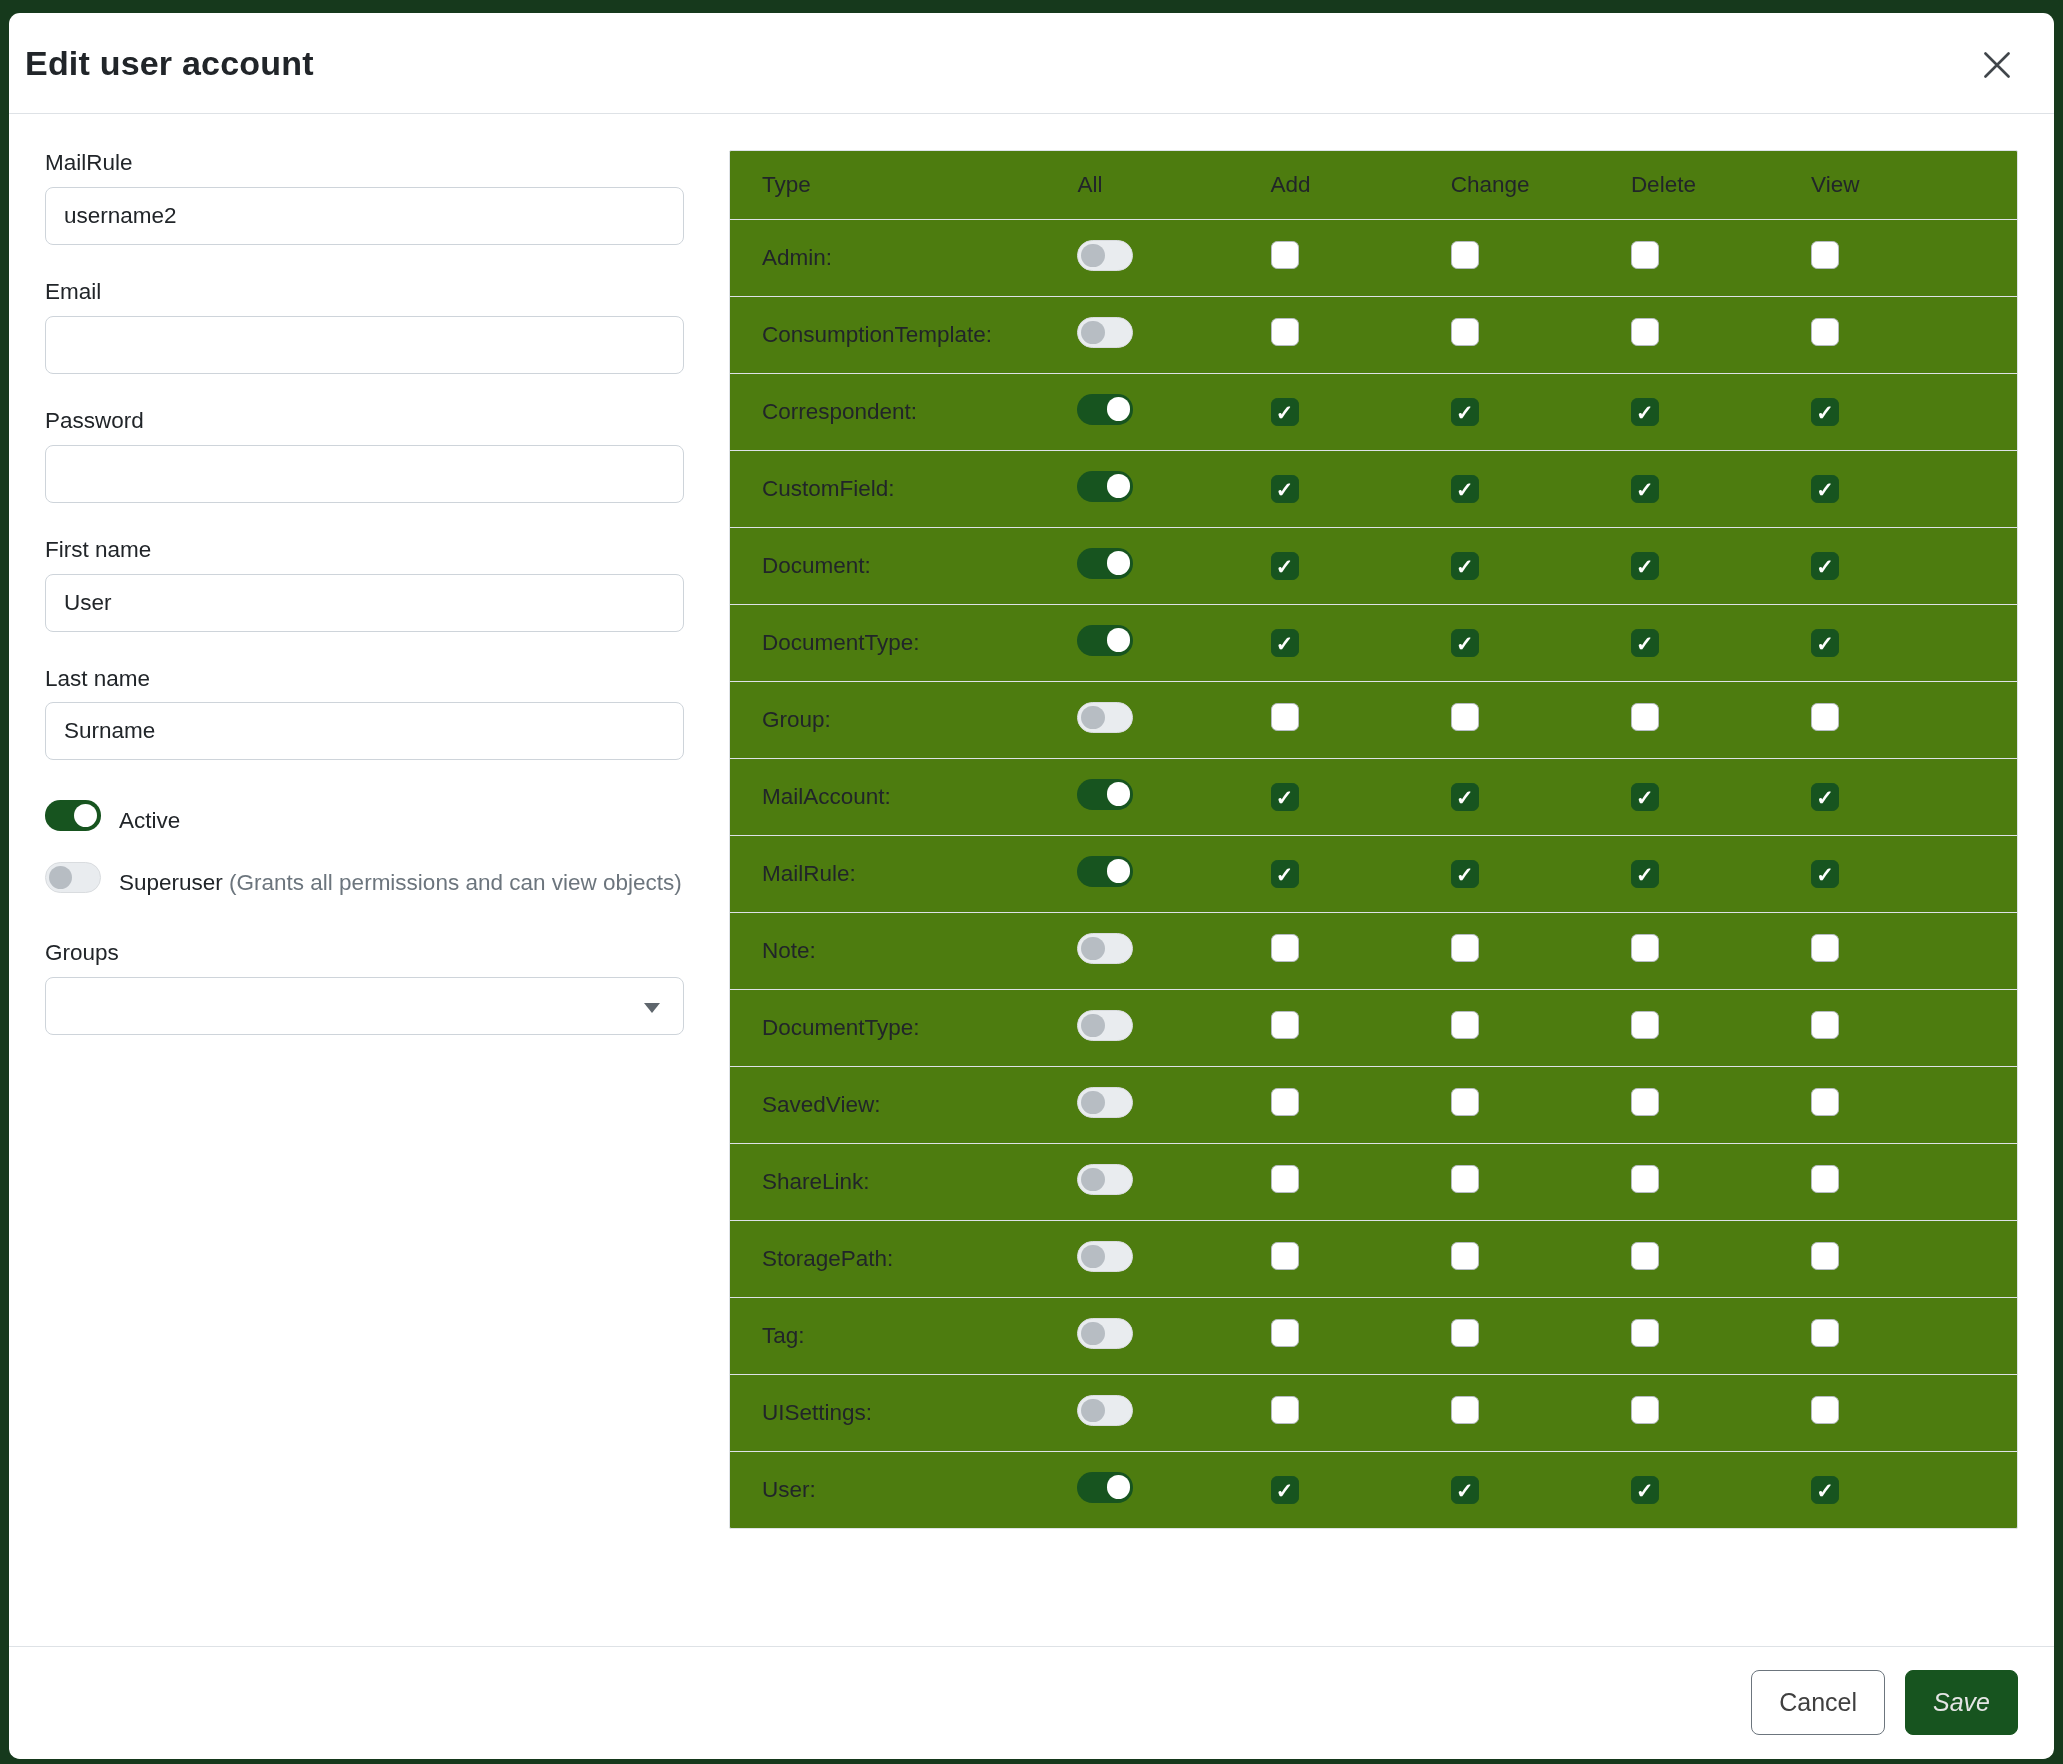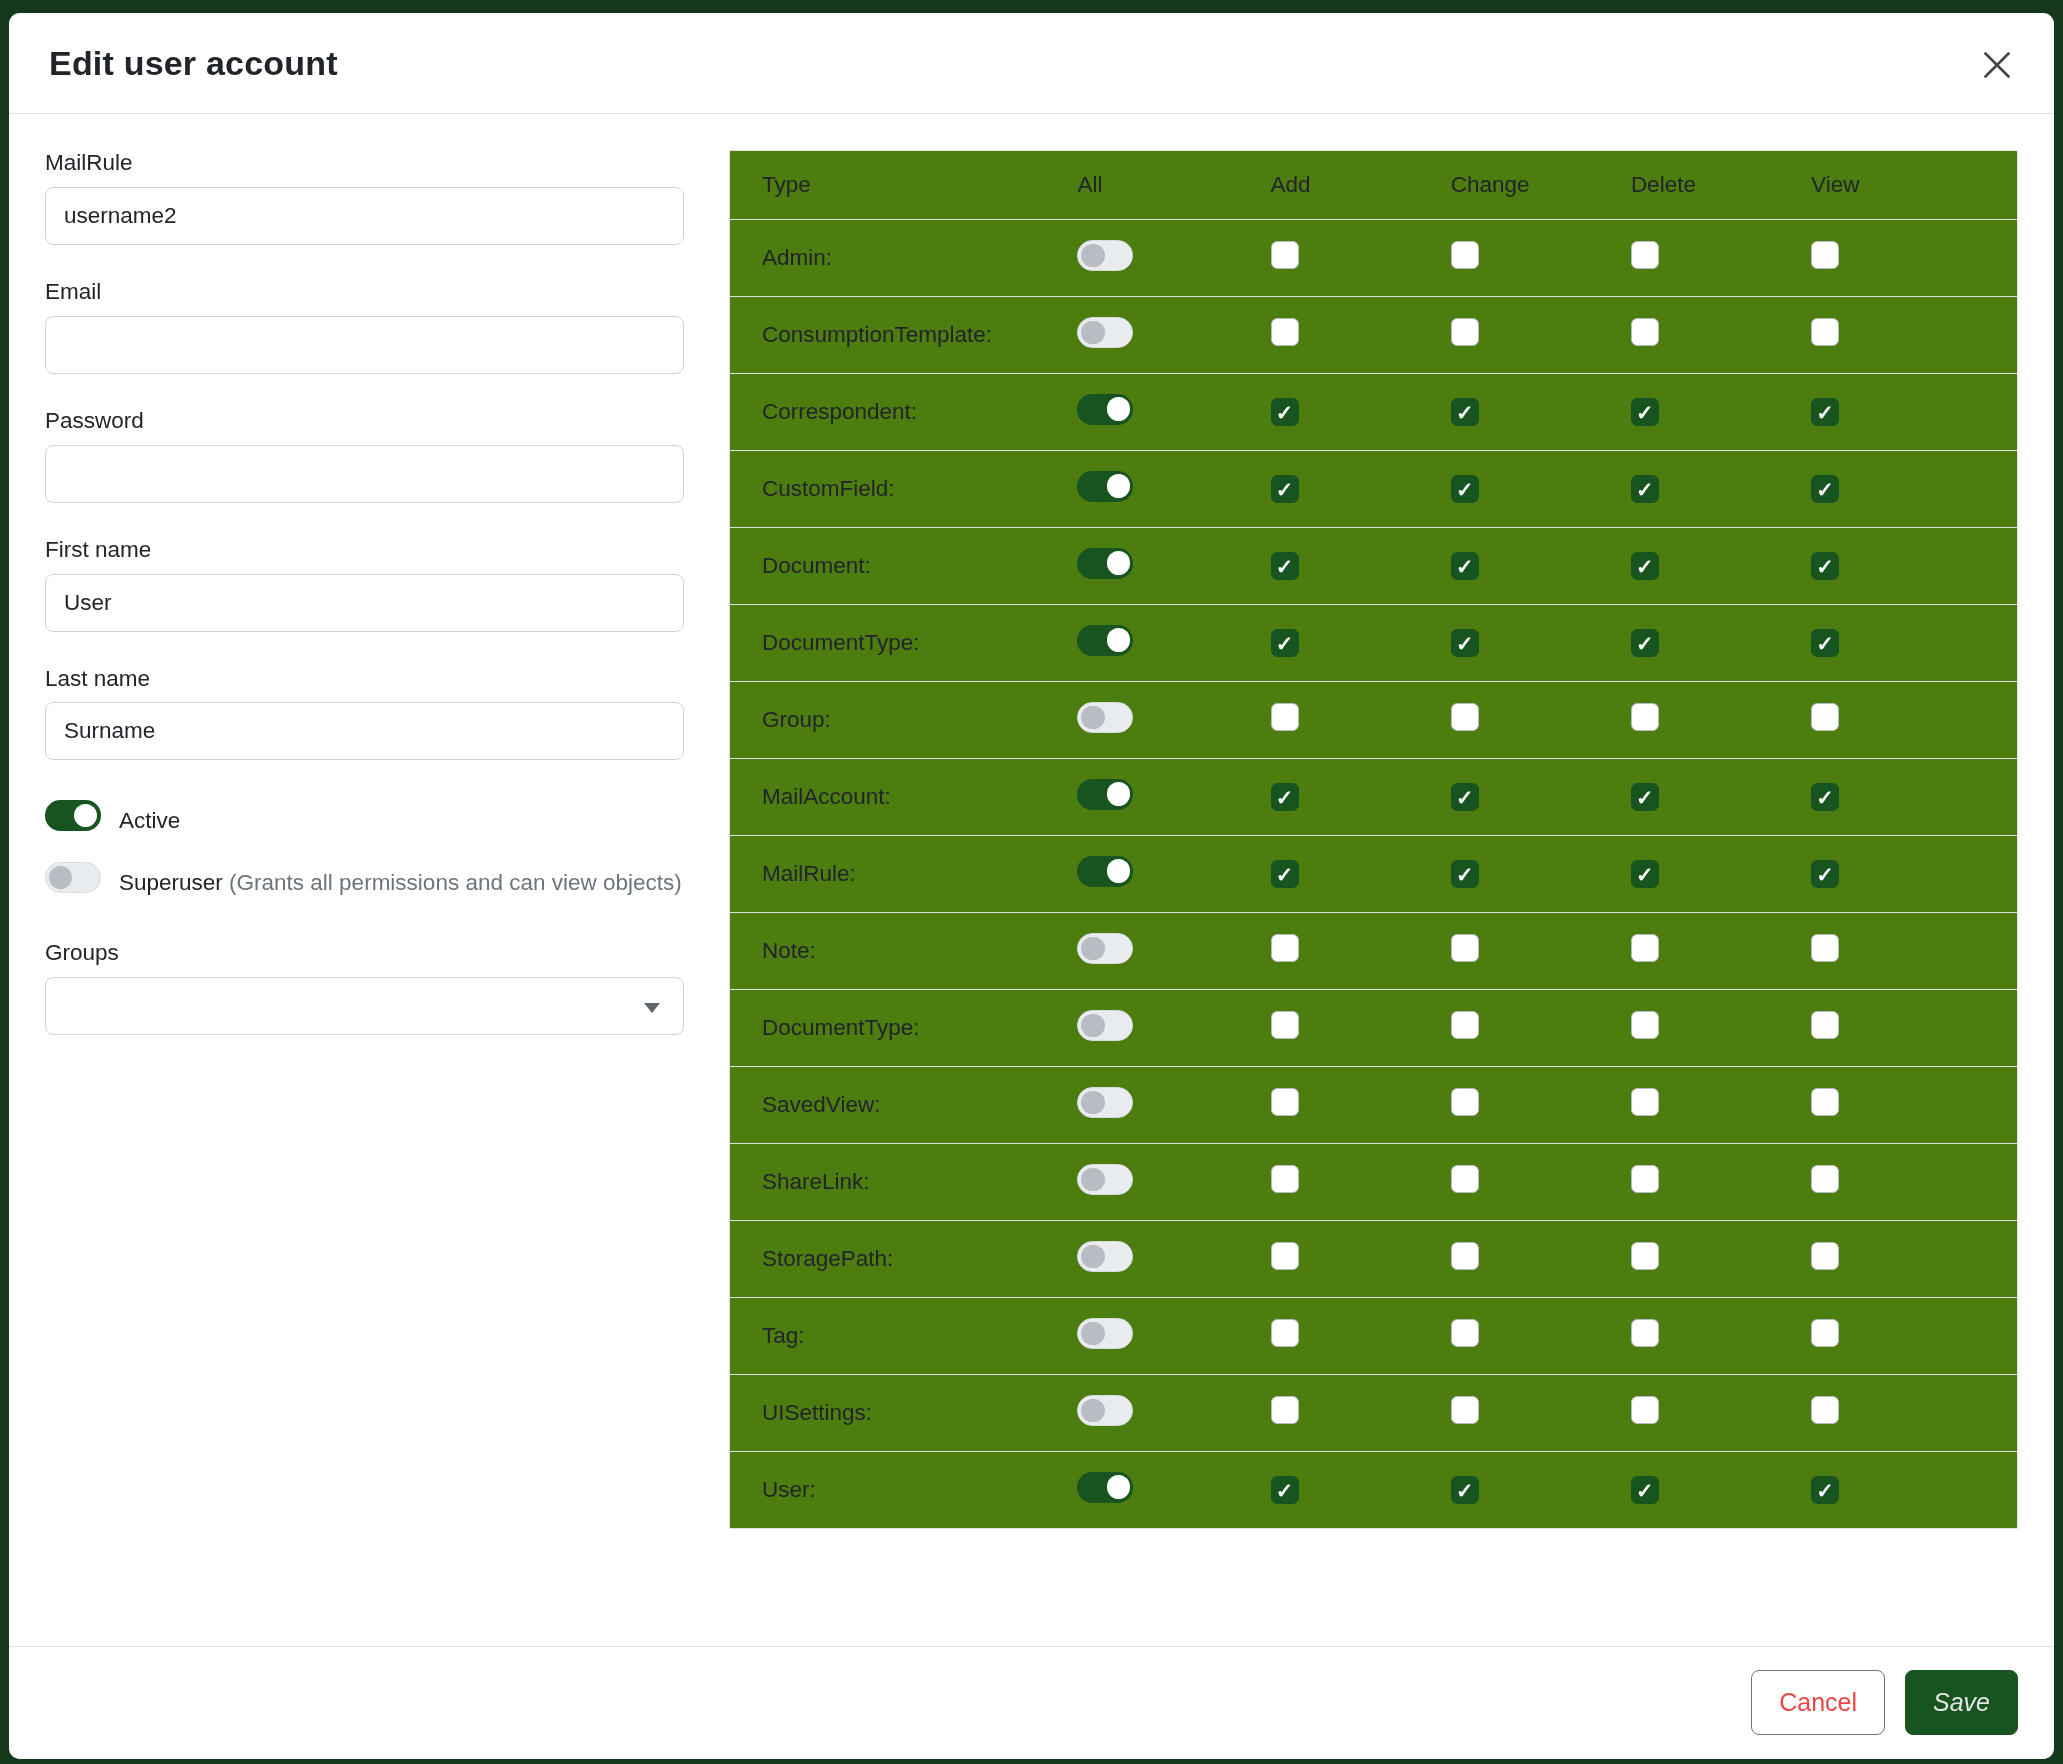--- a/index.html
+++ b/index.html
@@ -4,21 +4,21 @@
 <style>
   :root { --accent:#17541f; --page-bg:#16391c; }
   * { box-sizing:border-box; }
   html,body { margin:0; width:2063px; height:1764px; }
   body { background:var(--page-bg); font-family:"Liberation Sans",sans-serif; color:#212529; }
 
   .modal { position:absolute; top:12.6px; left:9px; right:9px; bottom:5.4px; background:#fff;
            border-radius:10.8px; display:flex; flex-direction:column; overflow:hidden; }
 
   .modal-header { display:flex; align-items:flex-start; justify-content:space-between;
-                  padding:31px 36px 27px 40px; border-bottom:0.9px solid #dee2e6; }
+                  padding:31px 36px 27px 16px; border-bottom:0.9px solid #dee2e6; }
   .modal-title { font-size:34px; font-weight:700; margin:0; letter-spacing:0.2px; }
   .close-btn { background:none; border:none; padding:5.4px; cursor:pointer; line-height:0; }
 
   .modal-body { flex:1; display:flex; gap:45px; padding:36px 36px 0 36px; overflow:hidden; }
   .left-col { width:639px; flex-shrink:0; }
   .right-col { flex:1; }
 
   .field { margin-bottom:34px; }
   .field label { display:block; font-size:22.5px; margin-bottom:10.8px; }
   .field input { width:100%; height:58px; border:0.9px solid #ced4da; border-radius:8px;
@@ -52,21 +52,21 @@
   .prow > .pcell:first-child { padding-left:32px; }
 
   .cb { display:inline-flex; width:28px; height:28px; border:0.9px solid #b6bcc2; border-radius:6.3px;
         background:#fff; align-items:center; justify-content:center; cursor:pointer; }
   .cb.checked { background:var(--accent); border-color:var(--accent); }
   .check { color:#fff; font-size:21px; font-weight:700; line-height:1; }
 
   .modal-footer { border-top:0.9px solid #dee2e6; padding:23.4px 36px; display:flex;
                   justify-content:flex-end; gap:20px; }
   .btn { font-size:25px; border-radius:8px; padding:0 27px; height:65px; font-family:inherit; cursor:pointer; }
-  .btn-cancel { background:#fff; border:0.9px solid #6c757d; color:#ef4444;margin-left:36px; }
+  .btn-cancel { background:#fff; border:0.9px solid #6c757d; color:#404040;margin-left:36px; }
   .btn-save { background:var(--accent); border:0.9px solid var(--accent); color:#e5e5e5;font-style:italic; }
 </style>
 </head>
 <body>
 
 <div class="modal">
 
   <div class="modal-header">
     <h1 class="modal-title">Edit user account</h1>
     <button class="close-btn">

